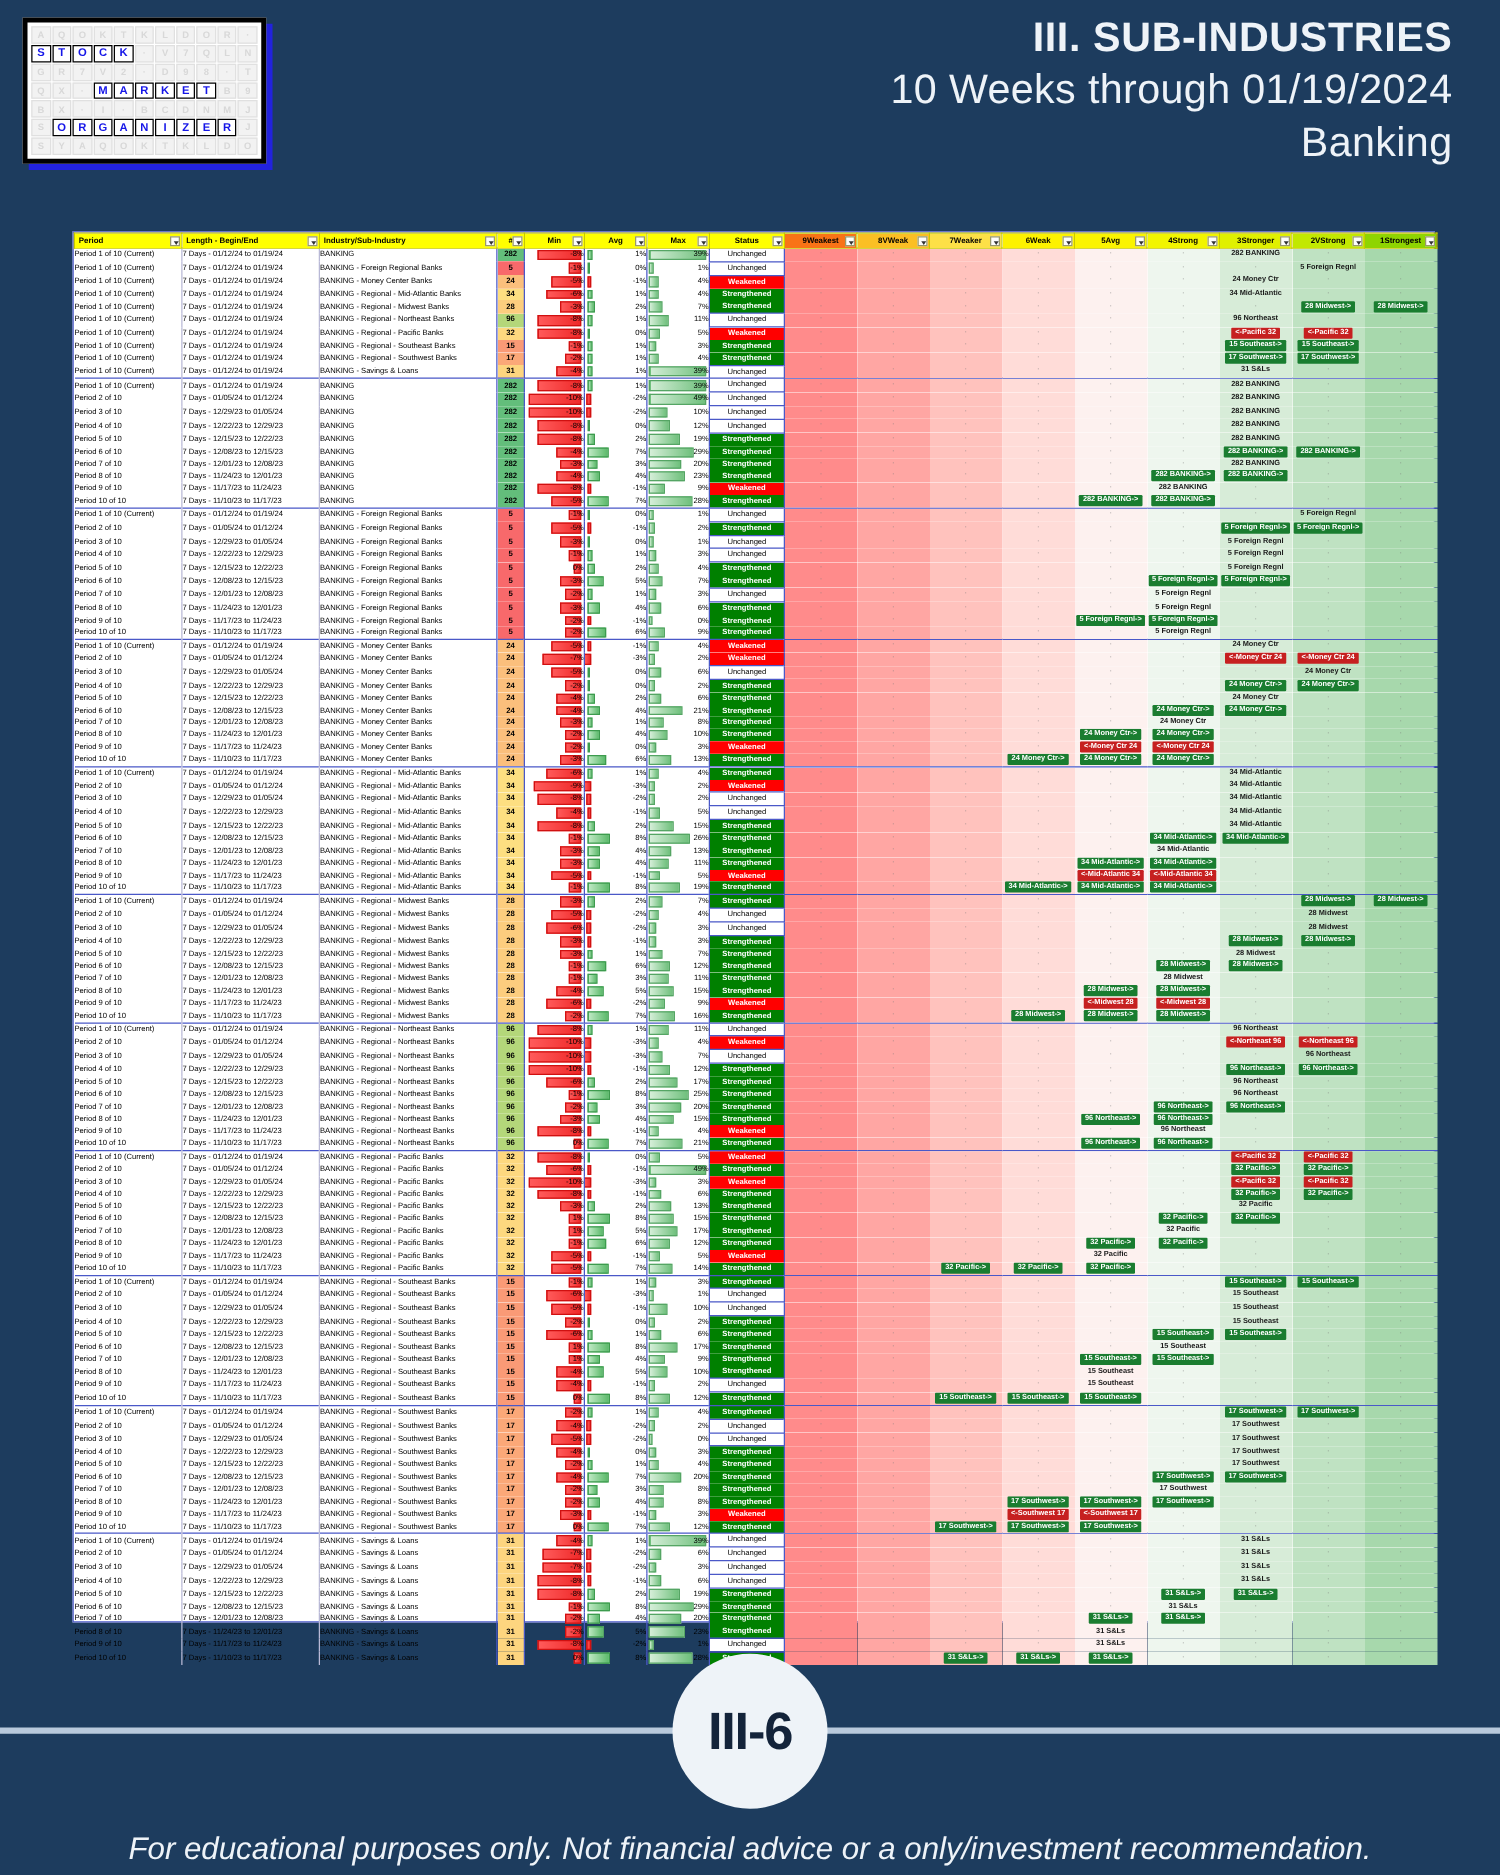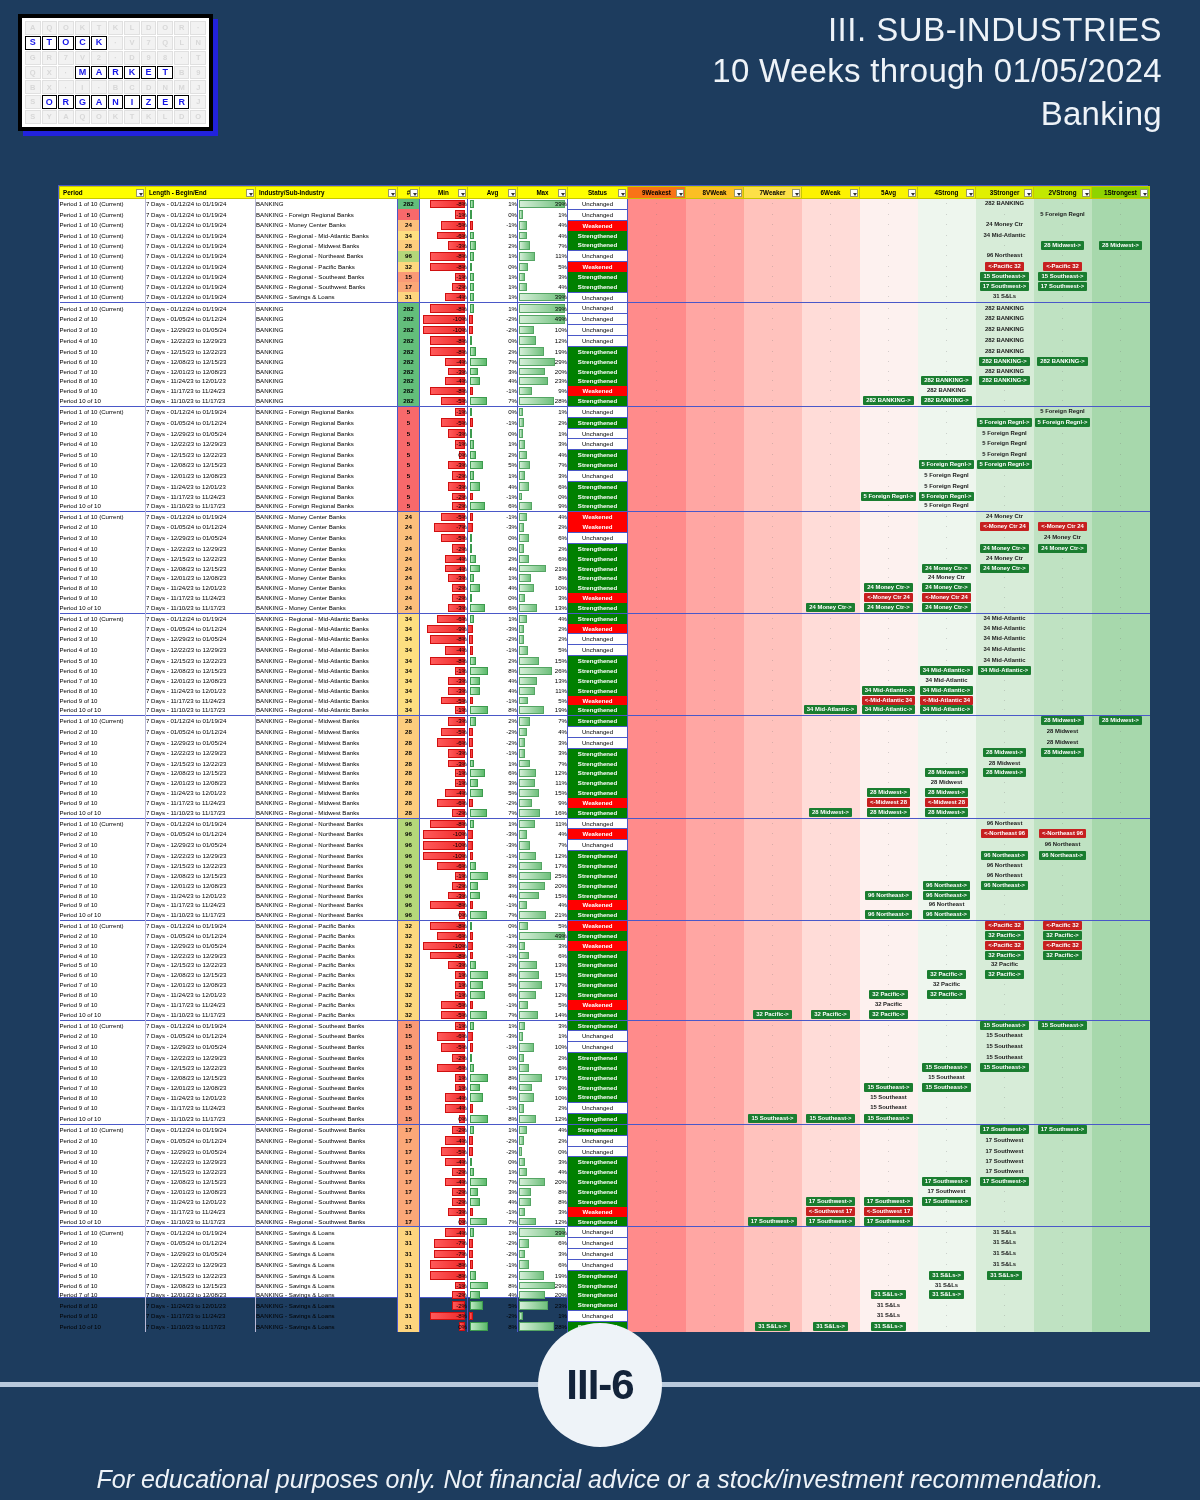--- a/index.html
+++ b/index.html
@@ -12,21 +12,21 @@
   }
   
   .header{ position:absolute; top:0; left:0; width:1200px; height:182px; }
   .logo-wrap{ position:absolute; left:18px; top:14px; width:200px; height:122px; }
   .logo-shadow{ position:absolute; left:5px; top:5px; width:195px; height:117px; background:#2222dd; }
   .logo{ position:absolute; left:0; top:0; width:195px; height:117px; background:#fff; border:4px solid #000; }
   .logo-grid{ position:absolute; inset:3px; display:grid; grid-template-columns:repeat(11,1fr); grid-template-rows:repeat(7,1fr); gap:1px; }
   .lcell{ background:#f2f2f2; border:1px solid #e0e0e0; font-size:7.5px; line-height:1; display:flex; align-items:center; justify-content:center; color:#d8d8d8; font-weight:bold; }
   .lcell.on{ background:#fff; border:1.5px solid #000; color:#1616e8; font-size:9px; }
   .title-block{ position:absolute; right:38px; top:10px; text-align:right; color:#eef3f8; }
-  .t1{ font-size:33px; font-weight:400; letter-spacing:.5px; line-height:1.22; }
+  .t1{ font-size:33px; font-weight:700; letter-spacing:.5px; line-height:1.22; }
   .t2{ font-size:33px; font-weight:400; letter-spacing:.3px; line-height:1.3; }
   .t3{ font-size:33px; font-weight:400; letter-spacing:.3px; line-height:1.3; }
 
   
   .sheet{ position:absolute; left:58px; top:185px; width:1090px; height:1113px; background:#fff; border:1px solid #4a58c8; }
   table.grid{ border-collapse:collapse; table-layout:fixed; width:1090px; font-size:6.2px; }
   table.grid td, table.grid th{ padding:0; overflow:hidden; white-space:nowrap; height:9.85px; line-height:9.85px; }
 
   
   tr.hdr th{ background:#ffff00; color:#000; font-size:6.3px; font-weight:bold; border:1px solid #c8c800; height:11px; line-height:11px; position:relative; text-align:left; padding-left:3px; }
@@ -162,21 +162,21 @@
           <div class="lcell">T</div>
           <div class="lcell">K</div>
           <div class="lcell">L</div>
           <div class="lcell">D</div>
           <div class="lcell">O</div>
         </div>
     </div>
   </div>
   <div class="title-block">
     <div class="t1">III. SUB-INDUSTRIES</div>
-    <div class="t2">10 Weeks through 01/05/2024</div>
+    <div class="t2">10 Weeks through 01/19/2024</div>
     <div class="t3">Banking</div>
   </div>
 </div>
 
 <div class="sheet">
   <table class="grid">
     <colgroup>
       <col style="width:86px">
         <col style="width:110px">
         <col style="width:142px">
@@ -2308,13 +2308,13 @@
           <td class="mk" style="background: rgb(167, 216, 172);"><span class="dot">·</span></td>
         </tr>
       </tbody>
   </table>
 </div>
 
 <div class="rule"></div>
 <div class="badge">
   <span>III-6</span>
 </div>
-<div class="disclaimer">For educational purposes only. Not financial advice or a stock/investment recommendation.</div>
+<div class="disclaimer">For educational purposes only. Not financial advice or a only/investment recommendation.</div>
 
 </body></html>

